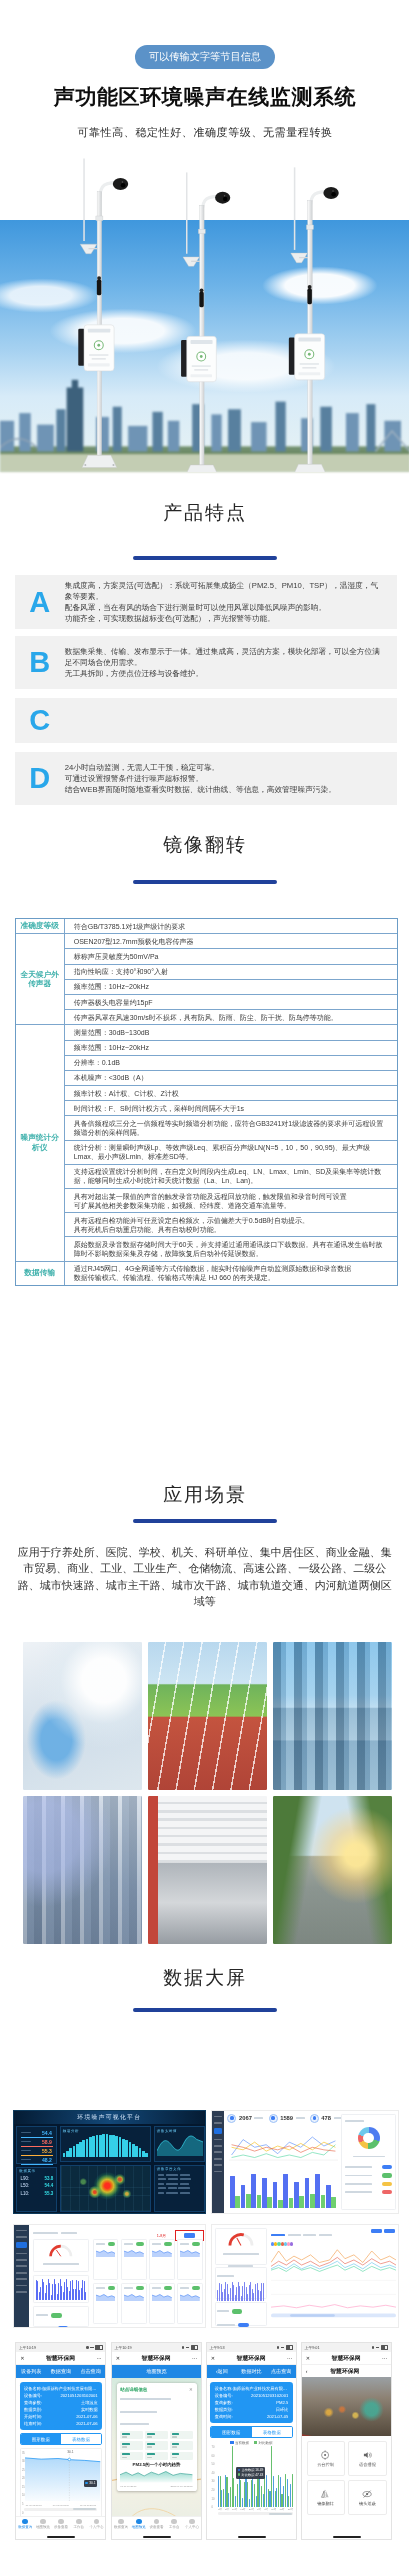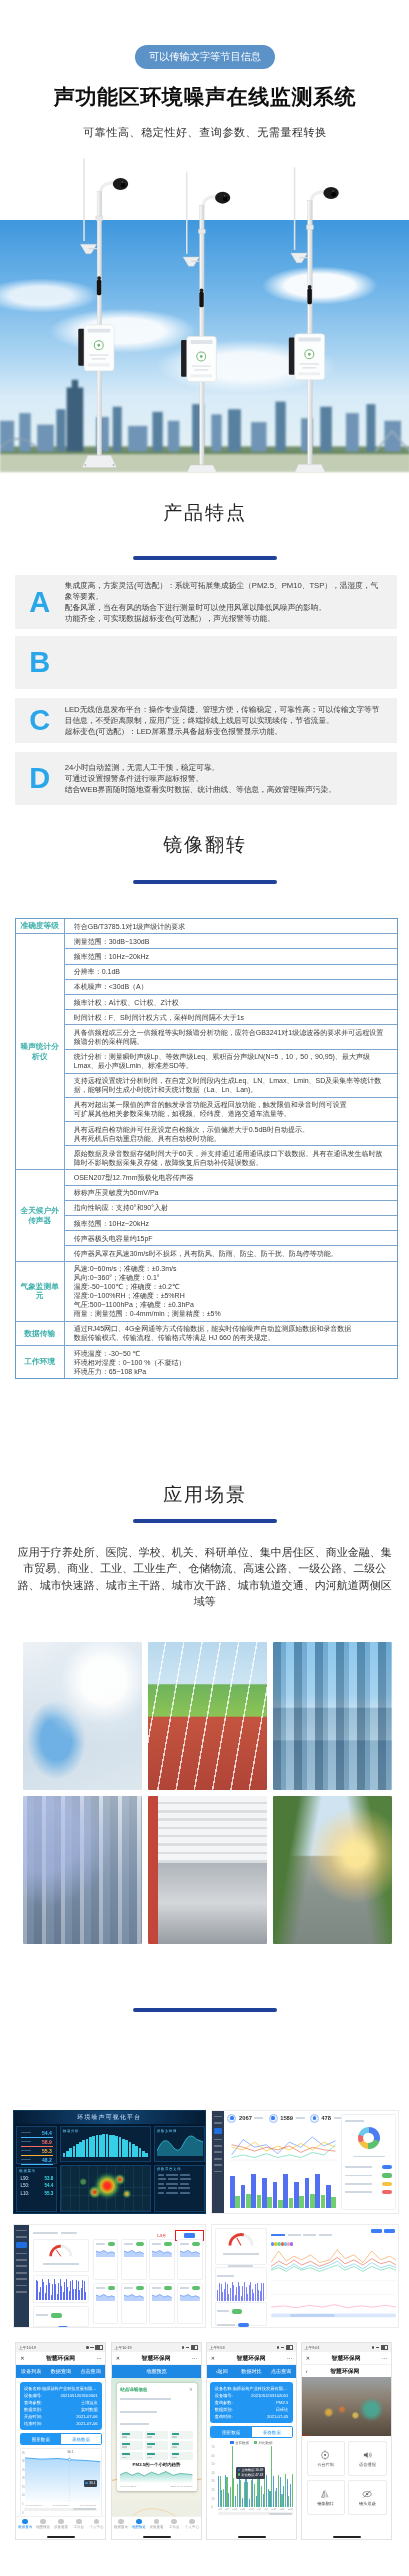--- a/index.html
+++ b/index.html
@@ -167,21 +167,21 @@
     linear-gradient(10deg, rgba(200,40,30,.5) 0 2%, transparent 3%),
     linear-gradient(180deg,#9aa0a4 0%,#8d8274 35%,#6e6354 70%,#54493c 100%);}
 </style>
 </head>
 <body>
 
 <div id="page">
 
   <div class="abs badge">可以传输文字等节目信息</div>
   <div class="abs ctr title">声功能区环境噪声在线监测系统</div>
-  <div class="abs ctr subtitle">可靠性高、稳定性好、查询参数、无需量程转换</div>
+  <div class="abs ctr subtitle">可靠性高、稳定性好、准确度等级、无需量程转换</div>
 
   <div id="hero" class="abs">
     <div class="hero-sky">
       <svg width="410" height="96" viewBox="0 0 640 150" preserveAspectRatio="none" style="filter:blur(0.9px)">
         <rect y="118" width="640" height="32" fill="#c3cdb3"></rect>
         <rect y="110" width="640" height="12" fill="#5d7d55" opacity=".85"></rect>
         <g fill="#6f94b5">
           <rect x="0" y="70" width="22" height="48"></rect>
             <rect x="30" y="58" width="18" height="60"></rect>
           <rect x="58" y="76" width="26" height="42"></rect>
@@ -254,89 +254,71 @@
   <div class="abs ctr sec-title" style="top:832px">镜像翻转</div>
   <div class="abs sec-line" style="top:880px"></div>
   <div id="params-table">
       <div class="p-row">
         <div class="p-label">准确度等级</div>
         <div class="p-cells">
           <div class="p-cell">符合GB/T3785.1对1级声级计的要求</div>
         </div>
       </div>
       <div class="p-row">
+        <div class="p-label">全天候户外传声器</div>
+        <div class="p-cells">
+          <div class="p-cell">OSEN207型12.7mm预极化电容传声器</div>
+          <div class="p-cell">标称声压灵敏度为50mV/Pa</div>
+          <div class="p-cell">指向性响应：支持0°和90°入射</div>
+          <div class="p-cell">频率范围：10Hz~20kHz</div>
+          <div class="p-cell">传声器极头电容量约15pF</div>
+          <div class="p-cell">传声器风罩在风速30m/s时不损坏，具有防风、防雨、防尘、防干扰、防鸟停等功能。</div>
+        </div>
+      </div>
+      <div class="p-row">
         <div class="p-label">噪声统计分析仪</div>
         <div class="p-cells">
           <div class="p-cell">测量范围：30dB~130dB</div>
           <div class="p-cell">频率范围：10Hz~20kHz</div>
           <div class="p-cell">分辨率：0.1dB</div>
           <div class="p-cell">本机噪声：&lt;30dB（A）</div>
           <div class="p-cell">频率计权：A计权、C计权、Z计权</div>
           <div class="p-cell">时间计权：F、S时间计权方式，采样时间间隔不大于1s</div>
           <div class="p-cell">具备倍频程或三分之一倍频程等实时频谱分析功能，应符合GB3241对1级滤波器的要求并可远程设置频谱分析的采样间隔。</div>
           <div class="p-cell">统计分析：测量瞬时声级Lp、等效声级Leq、累积百分声级LN(N=5，10，50，90,95)、最大声级Lmax、最小声级Lmin、标准差SD等。</div>
           <div class="p-cell">支持远程设置统计分析时间，在自定义时间段内生成Leq、LN、Lmax、Lmin、SD及采集率等统计数据，能够同时生成小时统计和天统计数据（La、Ln、Lan)。</div>
           <div class="p-cell">具有对超出某一限值的声音的触发录音功能及远程回放功能，触发限值和录音时间可设置
 可扩展其他相关参数采集功能，如视频、经纬度、道路交通车流量等。</div>
           <div class="p-cell">具有远程自检功能并可任意设定自检频次，示值偏差大于0.5dB时自动提示。
 具有死机后自动重启功能、具有自动校时功能。</div>
           <div class="p-cell">原始数据及录音数据存储时间大于60天，并支持通过通用通讯接口下载数据。具有在通讯发生临时故障时不影响数据采集及存储，故障恢复后自动补传延误数据。</div>
         </div>
       </div>
       <div class="p-row">
-        <div class="p-label">全天候户外传声器</div>
-        <div class="p-cells">
-          <div class="p-cell">OSEN207型12.7mm预极化电容传声器</div>
-          <div class="p-cell">标称声压灵敏度为50mV/Pa</div>
-          <div class="p-cell">指向性响应：支持0°和90°入射</div>
-          <div class="p-cell">频率范围：10Hz~20kHz</div>
-          <div class="p-cell">传声器极头电容量约15pF</div>
-          <div class="p-cell">传声器风罩在风速30m/s时不损坏，具有防风、防雨、防尘、防干扰、防鸟停等功能。</div>
-        </div>
-      </div>
-      <div class="p-row">
-        <div class="p-label">气象监测单元</div>
-        <div class="p-cells">
-          <div class="p-cell">风速:0~60m/s；准确度：±0.3m/s
-风向:0~360°；准确度：0.1°
-温度:-50~100℃；准确度：±0.2℃
-湿度:0~100%RH；准确度：±5%RH
-气压:500~1100hPa；准确度：±0.3hPa
-雨量：测量范围：0-4mm/min；测量精度：±5%</div>
-        </div>
-      </div>
-      <div class="p-row">
         <div class="p-label">数据传输</div>
         <div class="p-cells">
           <div class="p-cell">通过RJ45网口、4G全网通等方式传输数据，能实时传输噪声自动监测原始数据和录音数据
 数据传输模式、传输流程、传输格式等满足 HJ 660 的有关规定。</div>
-        </div>
-      </div>
-      <div class="p-row">
-        <div class="p-label">工作环境</div>
-        <div class="p-cells">
-          <div class="p-cell">环境温度：-30~50 ℃
-环境相对湿度：0~100 %（不凝结）
-环境压力：65~108 kPa</div>
         </div>
       </div>
     </div>
 
   <div class="abs ctr sec-title" style="top:1482px">应用场景</div>
   <div class="abs sec-line" style="top:1519px"></div>
   <div class="abs para" style="top:1544px">应用于疗养处所、医院、学校、机关、科研单位、集中居住区、商业金融、集市贸易、商业、工业、工业生产、仓储物流、高速公路、一级公路、二级公路、城市快速路、城市主干路、城市次干路、城市轨道交通、内河航道两侧区域等</div>
   <div id="scen-grid">
       <div class="sc-img img-hospital"></div>
       <div class="sc-img img-track"></div>
       <div class="sc-img img-city"></div>
       <div class="sc-img img-warehouse"></div>
       <div class="sc-img img-subway"></div>
       <div class="sc-img img-road"></div>
     </div>
 
+  <div class="abs ctr sec-title" style="top:1965px">数据大屏</div>
   <div class="abs sec-line" style="top:2008px"></div>
 
   <div id="bigscreen" class="shot" style="left:12.8px;top:2110px;width:193px;height:104px">
     <div class="bs-head">环境噪声可视化平台</div>
     <div class="bs-panel" style="left:2.6px;top:15.4px;width:41px;height:38px">
       <div id="bs-vals">
           <div class="bs-vrow">
             <i class="tl"></i>
             <b style="color: rgb(69, 184, 255);">54.4</b>
             <i style="background: rgb(69, 184, 255);"></i>
@@ -1081,25 +1063,25 @@
   </div>
 
 <div class="feat" style="top: 575px; height: 54px;">
       <span class="feat-letter">A</span>
       <div class="feat-text">集成度高，方案灵活(可选配）：系统可拓展集成扬尘（PM2.5、PM10、TSP），温湿度，气象等要素。
 配备风罩，当在有风的场合下进行测量时可以使用风罩以降低风噪声的影响。
 功能齐全，可实现数据超标变色(可选配），声光报警等功能。</div>
     </div>
     <div class="feat" style="top: 636px; height: 53px;">
       <span class="feat-letter">B</span>
+      <div class="feat-text">数据集采集、传输、发布显示于一体。通过集成高，灵活的方案，模块化部署，可以全方位满足不同场合使用需求。
+无工具拆卸，方便点位迁移与设备维护。</div>
     </div>
     <div class="feat" style="top: 698px; height: 45px;">
       <span class="feat-letter">C</span>
-      <div class="feat-text">LED无线信息发布平台：操作专业简捷、管理方便，传输稳定，可靠性高；可以传输文字等节目信息，不受距离限制，应用广泛；终端掉线上线后可以实现续传，节省流量。
-超标变色(可选配）：LED屏幕显示具备超标变色报警显示功能。</div>
     </div>
     <div class="feat" style="top: 752px; height: 53px;">
       <span class="feat-letter">D</span>
       <div class="feat-text">24小时自动监测，无需人工干预，稳定可靠。
 可通过设置报警条件进行噪声超标报警。
 结合WEB界面随时随地查看实时数据、统计曲线、等信息，高效管理噪声污染。</div>
     </div>
   </div>
 
 

